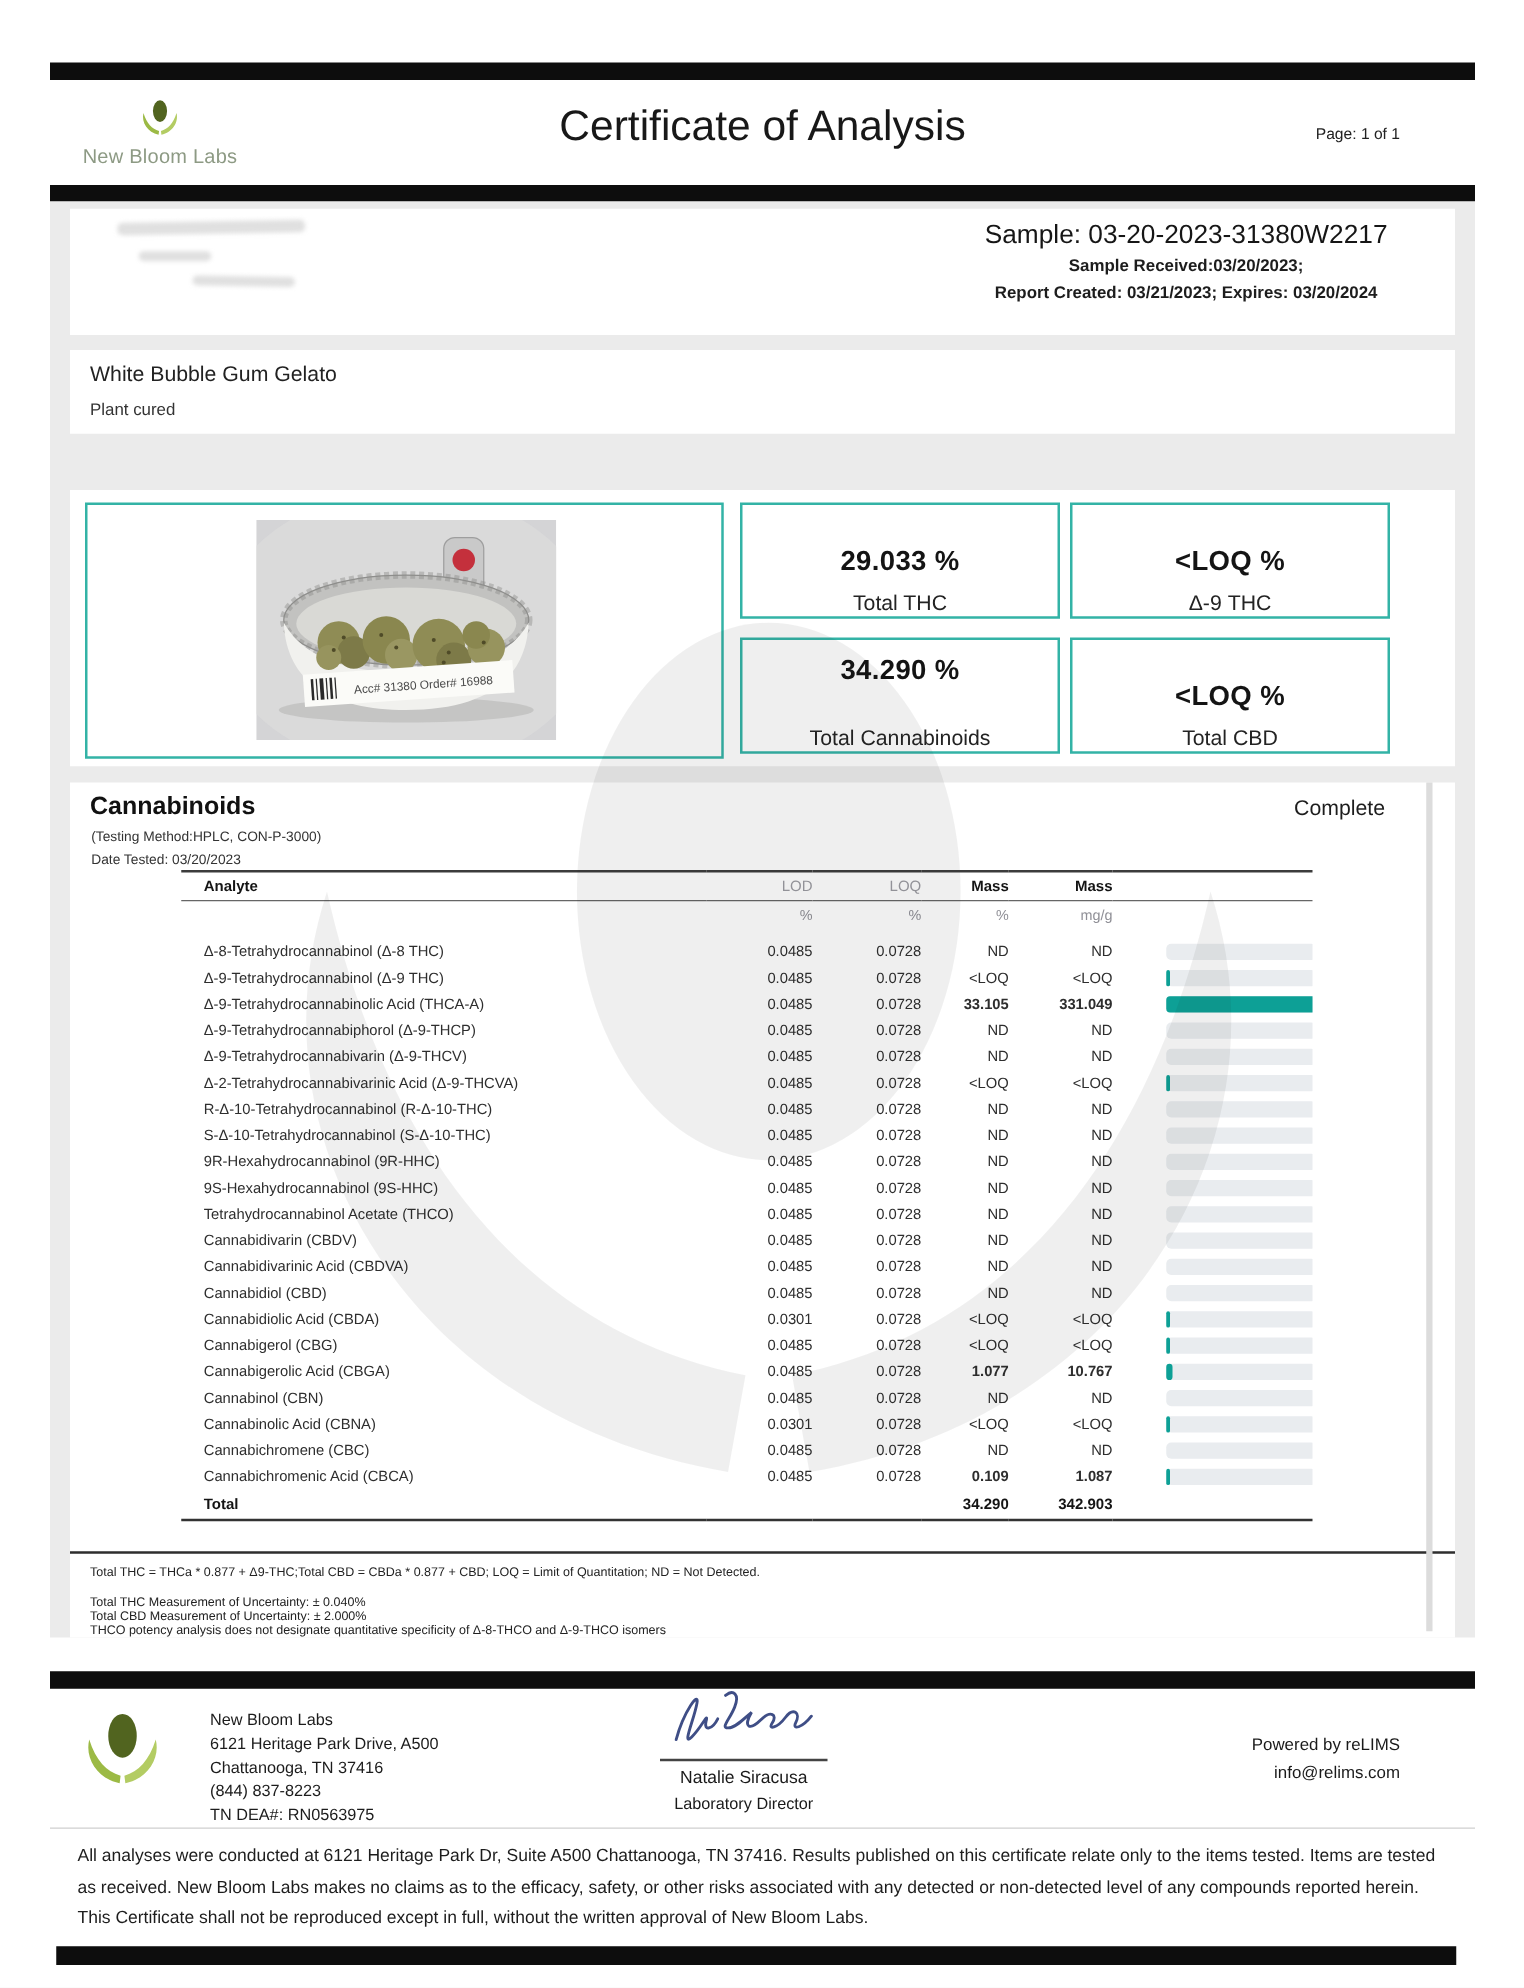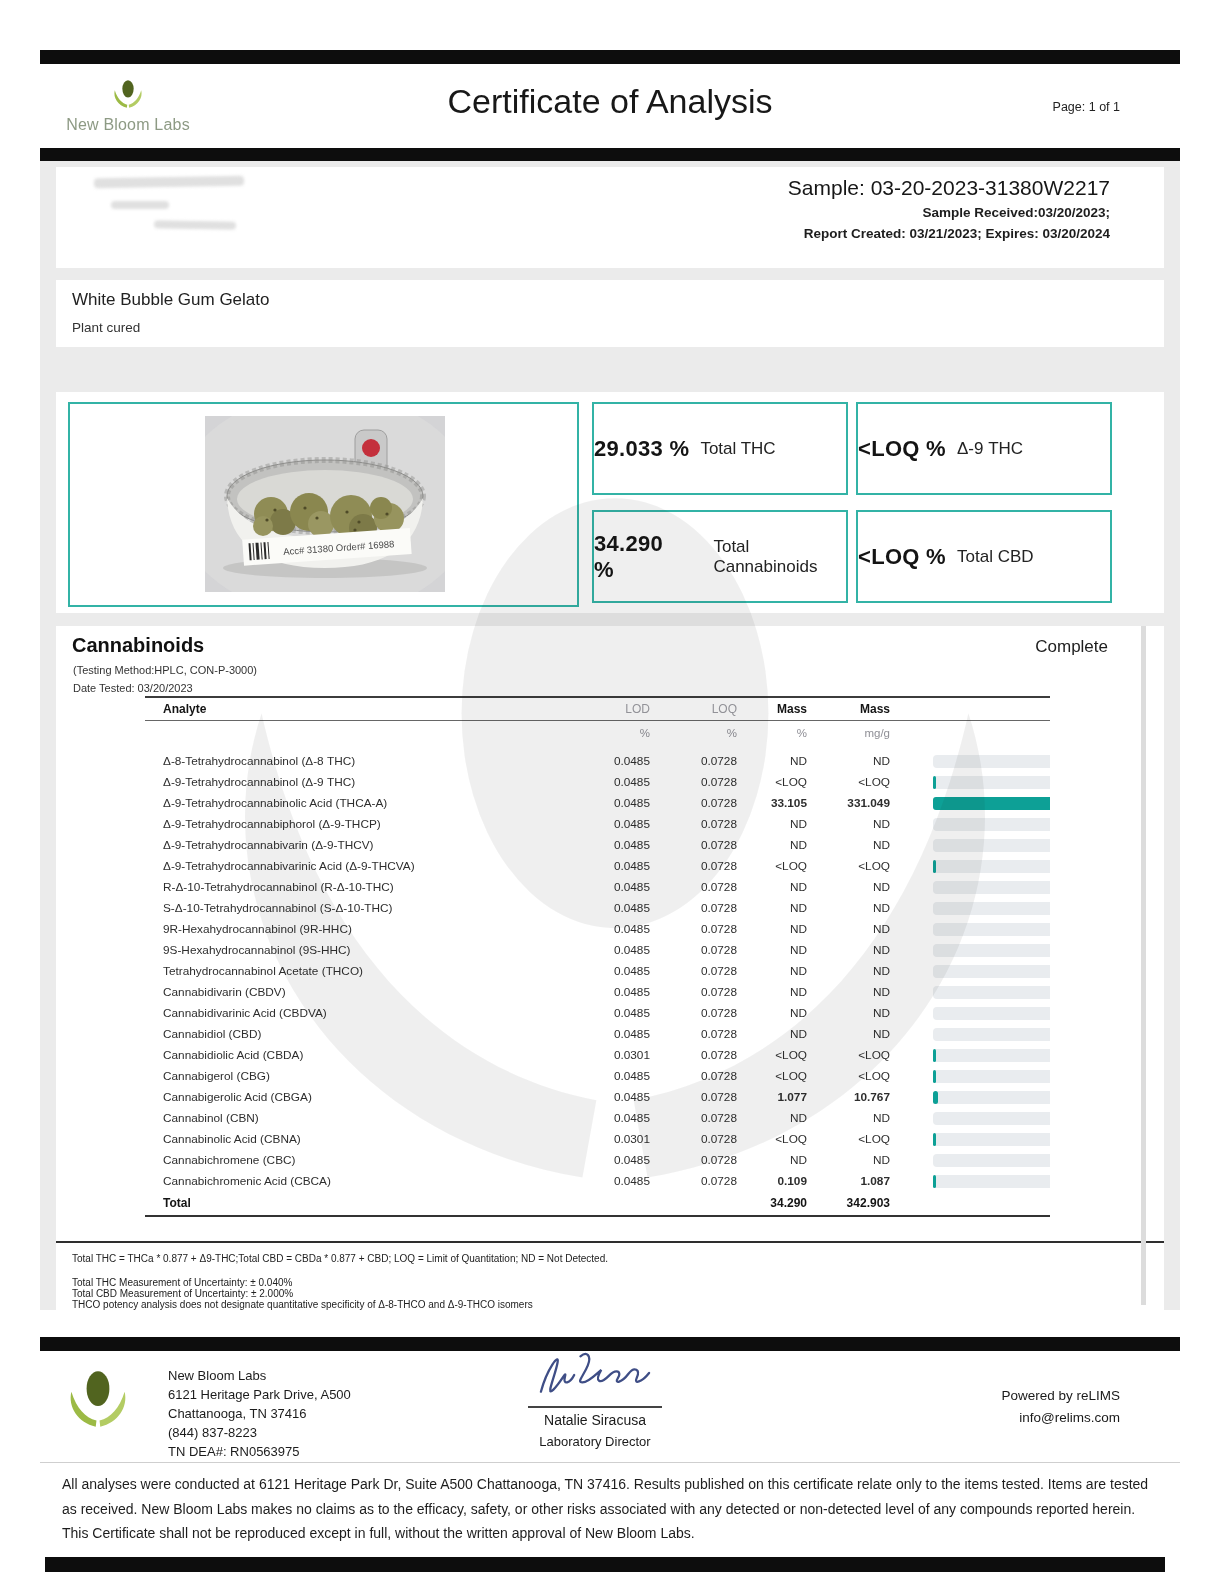--- a/index.html
+++ b/index.html
@@ -19,30 +19,30 @@
   .whitebox{position:absolute;background:#fff;z-index:2;}
   .sample-box{left:56px;top:167px;width:1108px;height:101px;}
   .product-box{left:56px;top:280px;width:1108px;height:67px;}
   .results-box{left:56px;top:392px;width:1108px;height:221px;}
   .cann-box{left:56px;top:626px;width:1108px;height:684px;}
 
   .smudge{position:absolute;background:#e0e0e0;border-radius:4px;filter:blur(1.5px);}
 
   .sample-info{position:absolute;right:54px;top:7px;text-align:right;}
   .sample-id{font-size:21px;color:#161616;line-height:28px;}
-  .sample-meta{font-size:13.5px;font-weight:bold;color:#1d1d1d;line-height:21px;}
+  .sample-meta{font-size:13.5px;font-weight:bold;color:#1d1d1d;line-height:21px;text-align:center;}
 
   .product-name{position:absolute;left:16px;top:10px;font-size:17px;color:#222;}
   .product-form{position:absolute;left:16px;top:40px;font-size:13.5px;color:#333;}
 
   
   .photo-frame{position:absolute;left:12px;top:10px;width:507px;height:201px;border:2px solid var(--accent);background:#fff;}
   .photo-frame svg{position:absolute;left:135px;top:12px;}
   .stat{position:absolute;width:252px;height:89px;border:2px solid var(--accent);background:#fff;
-        display:flex;align-items:center;justify-content:flex-start;gap:11px;}
+        display:flex;flex-direction:column;align-items:center;justify-content:flex-end;gap:11px;}
   .stat .v{font-size:22px;font-weight:bold;color:#141414;letter-spacing:.3px;}
   .stat .l{font-size:17px;color:#232323;}
   .s1{left:536px;top:10px;} .s2{left:800px;top:10px;}
   .s3{left:536px;top:118px;gap:32px;} .s4{left:800px;top:118px;}
 
   
   .cb-title{position:absolute;left:16px;top:8px;font-size:20px;font-weight:bold;color:#111;}
   .cb-status{position:absolute;right:56px;top:11px;font-size:17px;color:#1d1d1d;}
   .cb-method{position:absolute;left:17px;top:38px;font-size:11px;color:#333;}
   .cb-date{position:absolute;left:17px;top:56px;font-size:11px;color:#333;}
@@ -269,21 +269,21 @@
             <td class="c-name">Δ-9-Tetrahydrocannabivarin (Δ-9-THCV)</td>
             <td>0.0485</td>
             <td>0.0728</td>
             <td>ND</td>
             <td>ND</td>
             <td class="c-bar">
               <div class="track"></div>
             </td>
           </tr>
           <tr class="drow">
-            <td class="c-name">Δ-9-Tetrahydrocannabivarinic Acid (Δ-9-THCVA)</td>
+            <td class="c-name">Δ-2-Tetrahydrocannabivarinic Acid (Δ-9-THCVA)</td>
             <td>0.0485</td>
             <td>0.0728</td>
             <td>&lt;LOQ</td>
             <td>&lt;LOQ</td>
             <td class="c-bar">
               <div class="track">
                 <div class="fill" style="width: 3px;"></div>
               </div>
             </td>
           </tr>

